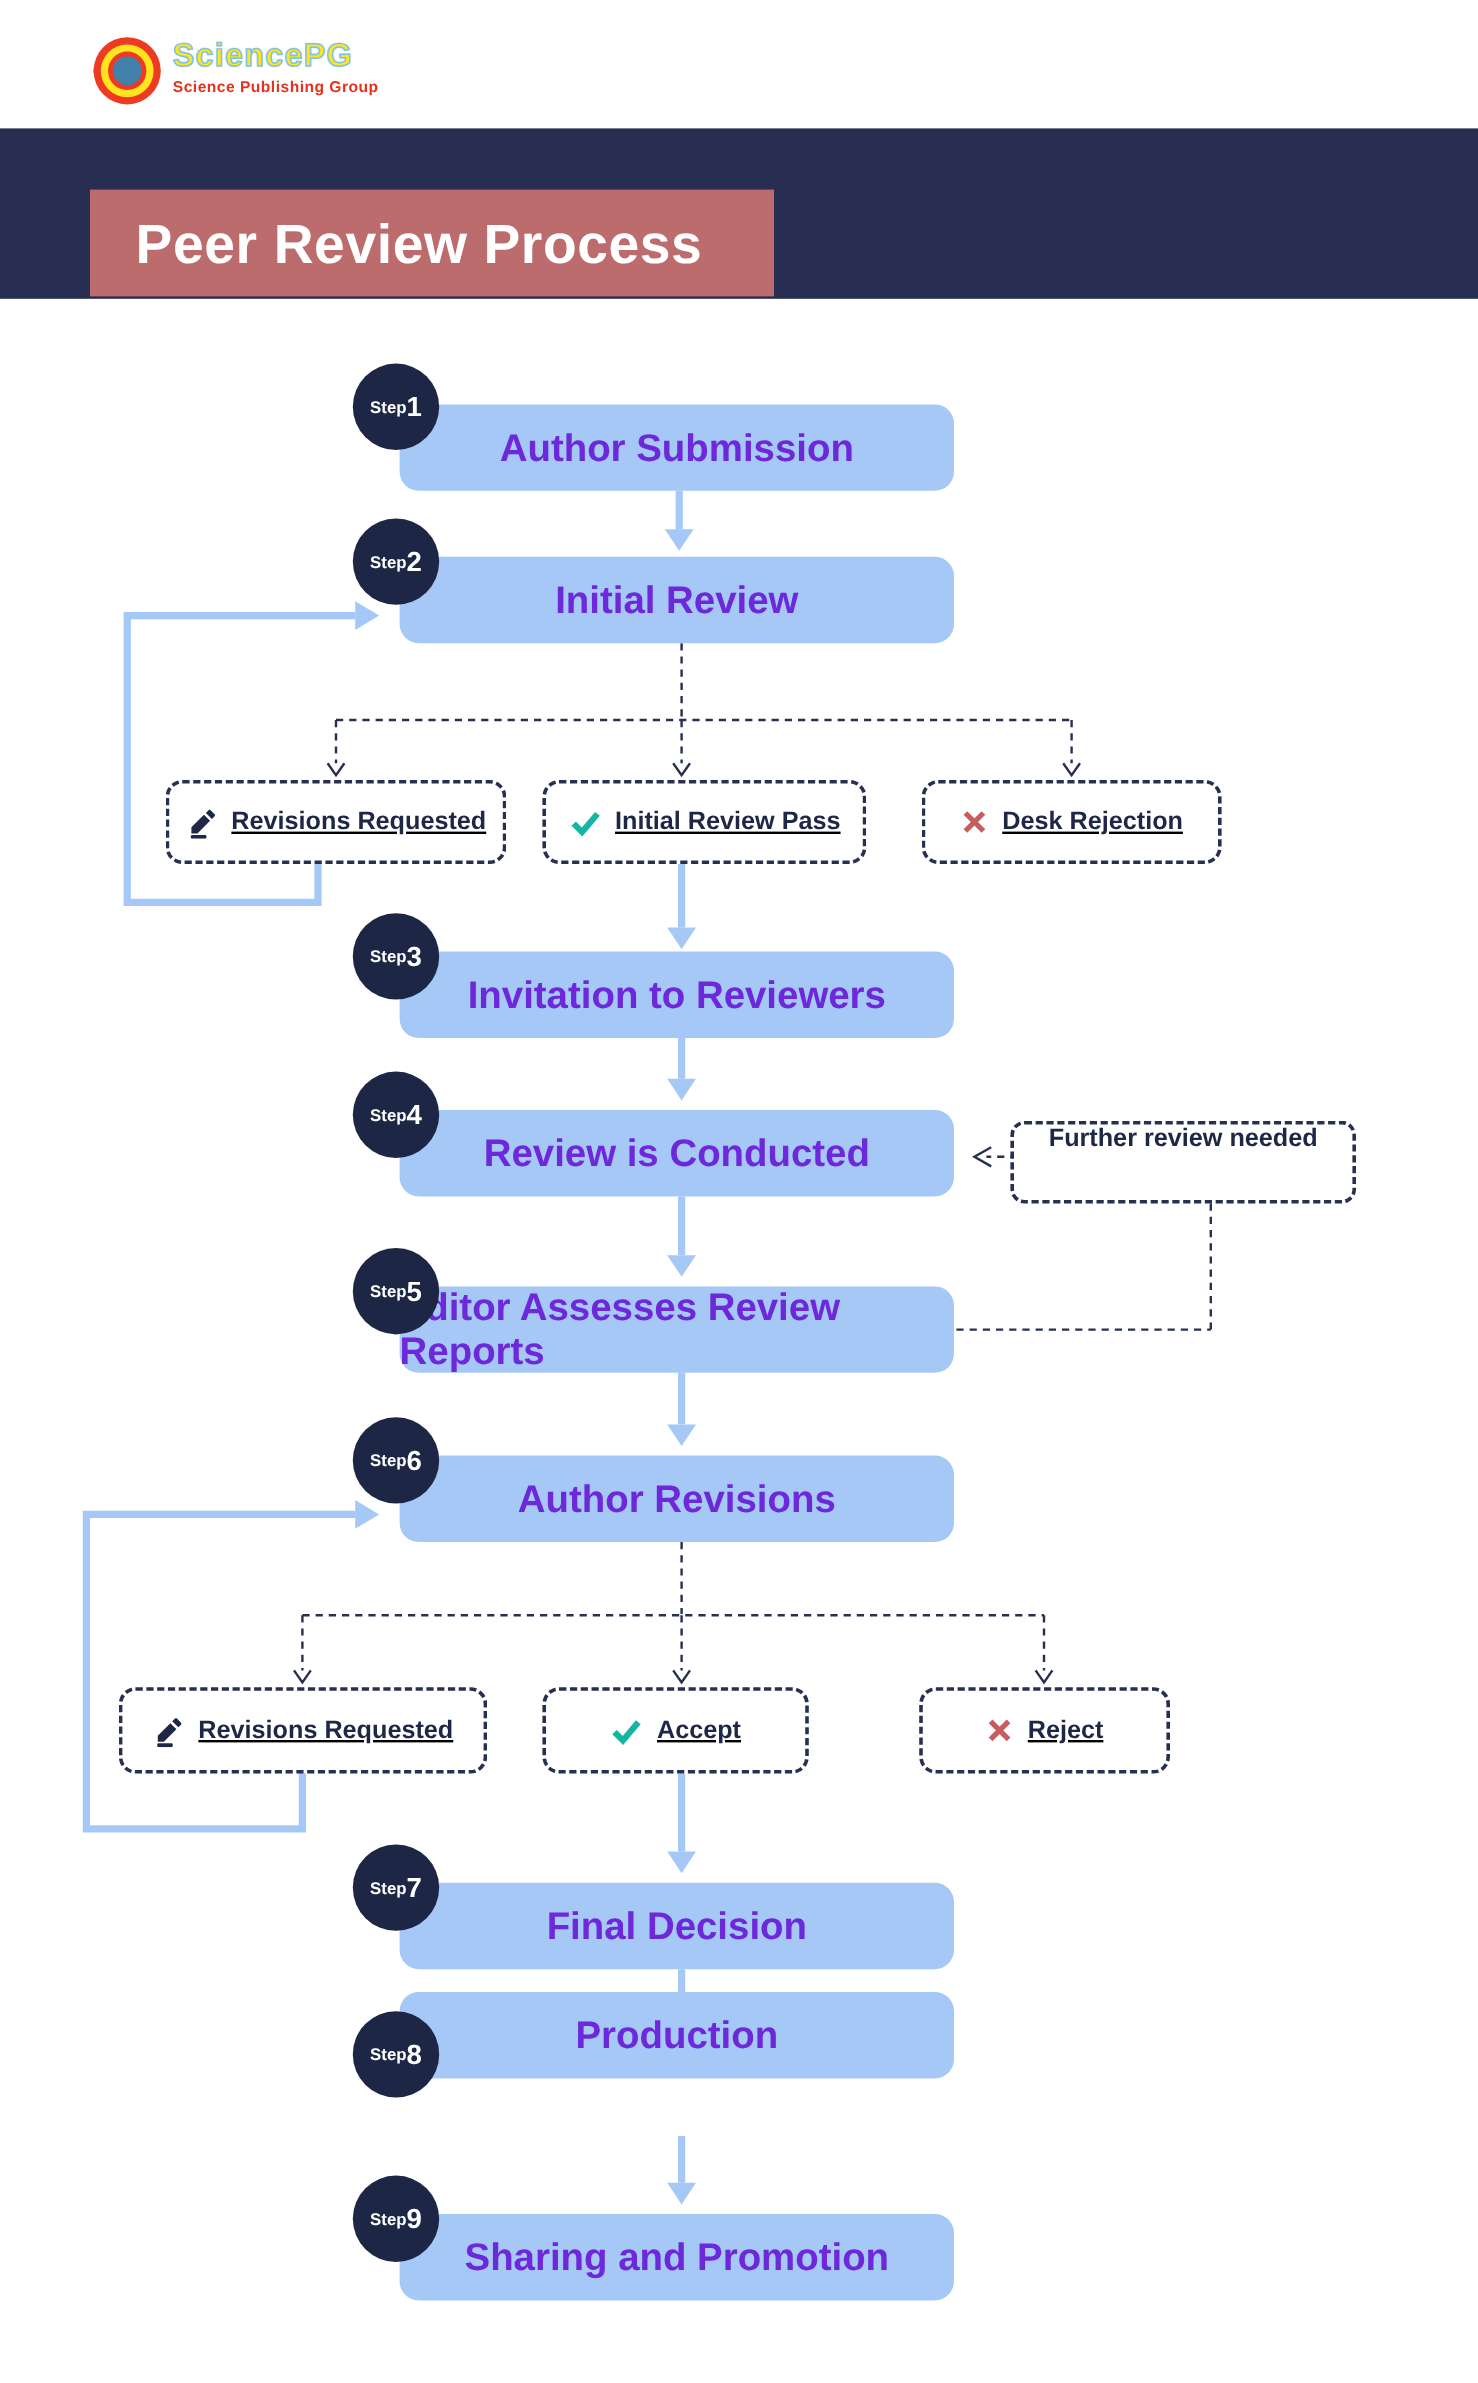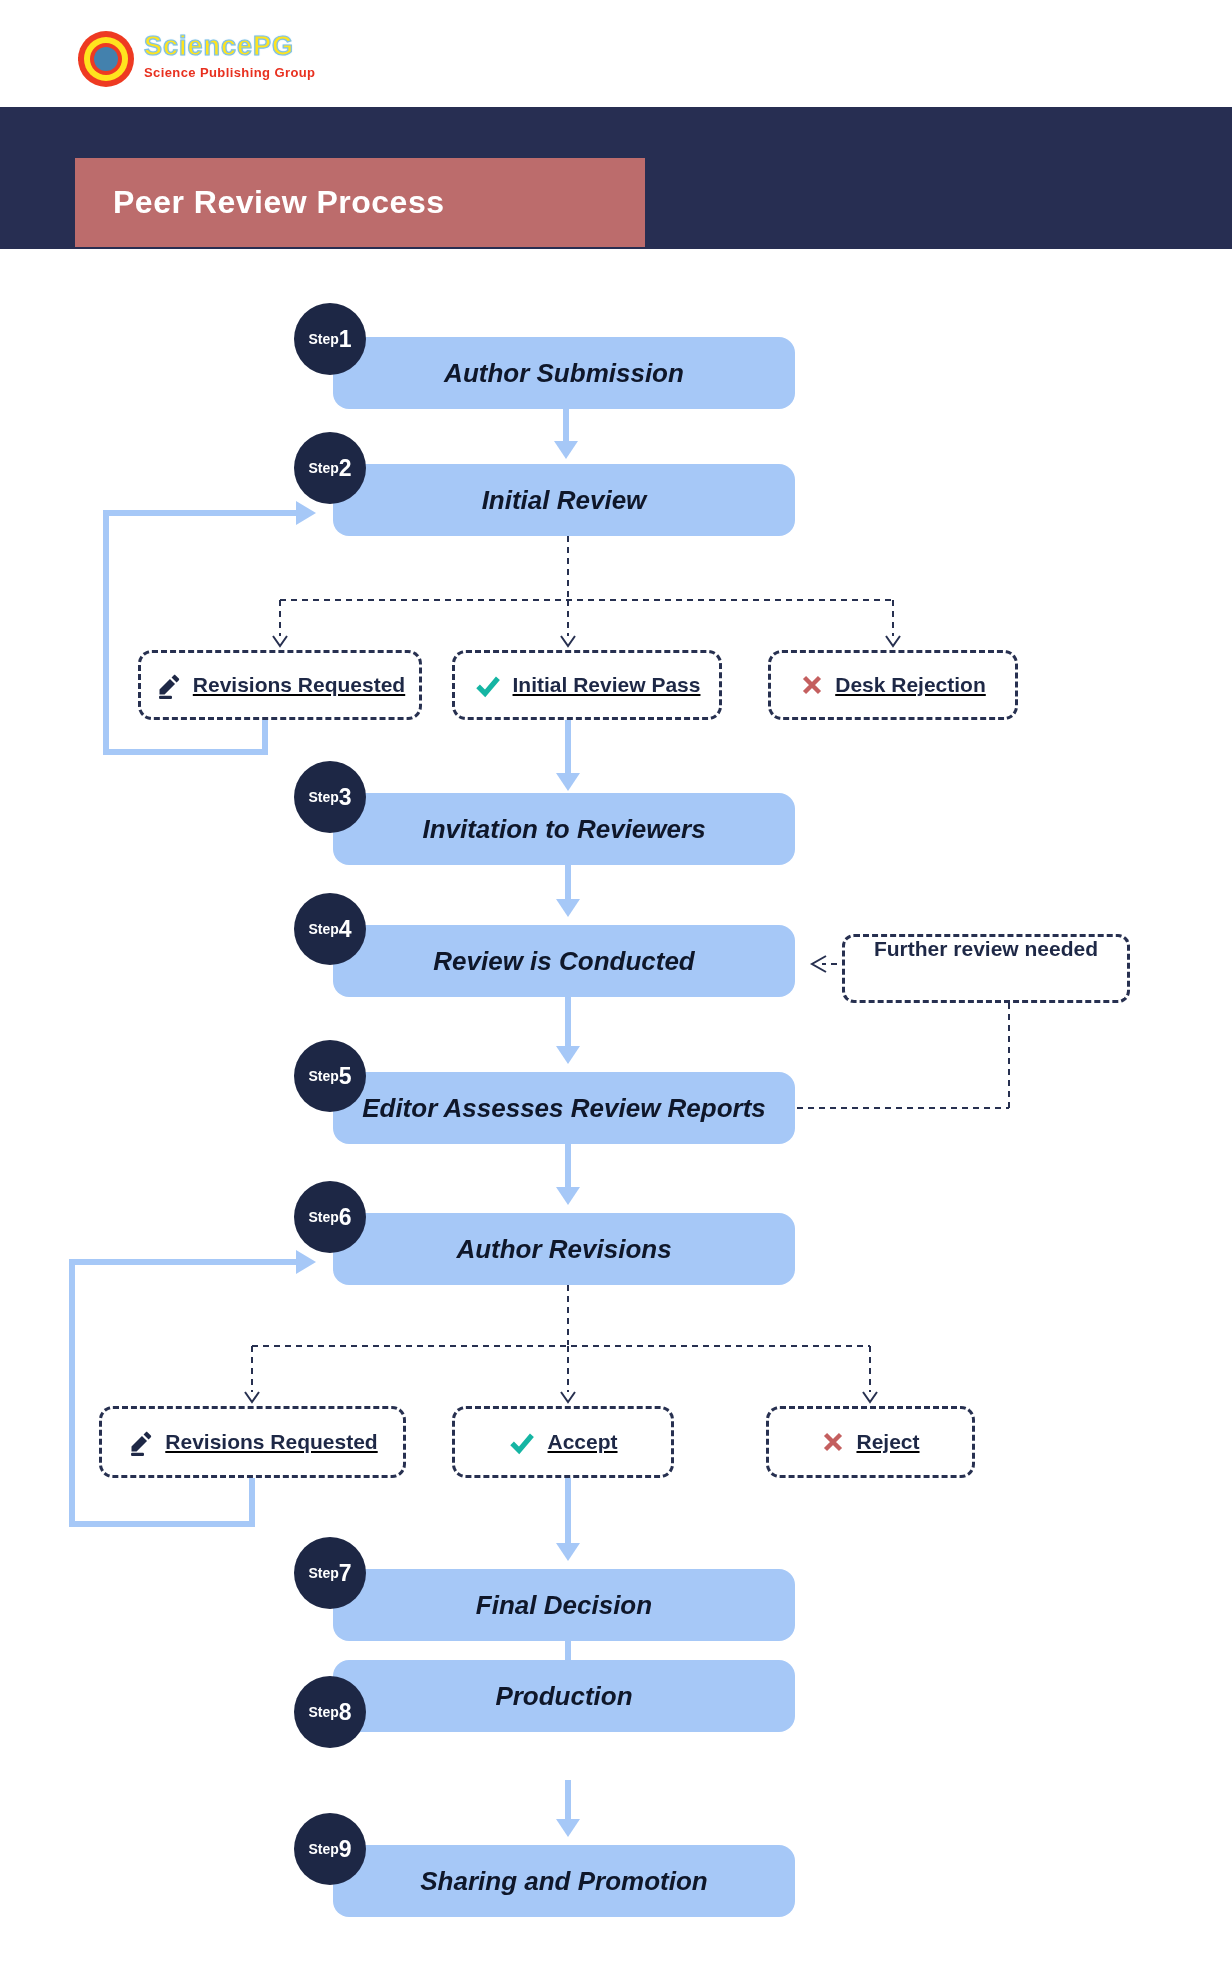--- a/index.html
+++ b/index.html
@@ -16,29 +16,29 @@
   .logo-stripe{position:absolute;left:0;top:26px;width:16px;height:4px;background:#ee3a22;}
   .logo-text{margin-left:10px;}
   .logo-title{font-size:27px;font-weight:bold;color:#ffe41e;letter-spacing:1px;
               -webkit-text-stroke:1.2px #7fc0e6;text-shadow:0 0 2px #9ed3ef;}
   .logo-subtitle{font-size:13px;font-weight:bold;color:#e8301f;margin-top:3px;letter-spacing:.4px;}
 
   
   .banner{position:absolute;left:0;top:107px;width:1232px;height:142px;background:#272e52;}
   .banner-title-box{position:absolute;left:75px;top:51px;width:570px;height:89px;background:#bc6c6c;
                     display:flex;align-items:center;}
-  .banner-title{color:#ffffff;font-size:32px;font-weight:bold;padding-left:38px;letter-spacing:.5px;}
+  .banner-title{color:#ffffff;font-size:46px;font-weight:bold;padding-left:38px;letter-spacing:.5px;}
 
   
   .connectors{position:absolute;left:0;top:0;z-index:1;}
 
   
   .step-box{position:absolute;left:333px;width:462px;height:72px;background:#a6c8f7;border-radius:16px;
             display:flex;align-items:center;justify-content:center;z-index:2;}
-  .step-box span{color:#0f172a;font-size:26px;font-weight:bold;font-style:italic;}
+  .step-box span{color:#6d28d9;font-size:32px;font-weight:bold;}
 
   .badge{position:absolute;left:294px;width:72px;height:72px;border-radius:50%;background:#1d2745;
          display:flex;flex-direction:row;align-items:center;justify-content:center;z-index:3;}
   .badge .bw{color:#fff;font-size:14px;font-weight:bold;line-height:15px;}
   .badge .bn{color:#fff;font-size:23px;font-weight:bold;line-height:24px;}
 
   
   .branch-box{position:absolute;background:#ffffff;border:3px dashed #273050;border-radius:14px;
               display:flex;align-items:center;justify-content:center;gap:11px;z-index:2;box-sizing:border-box;text-decoration:underline;}
   .branch-box span{color:#1e2846;font-size:21px;font-weight:bold;white-space:nowrap;}

